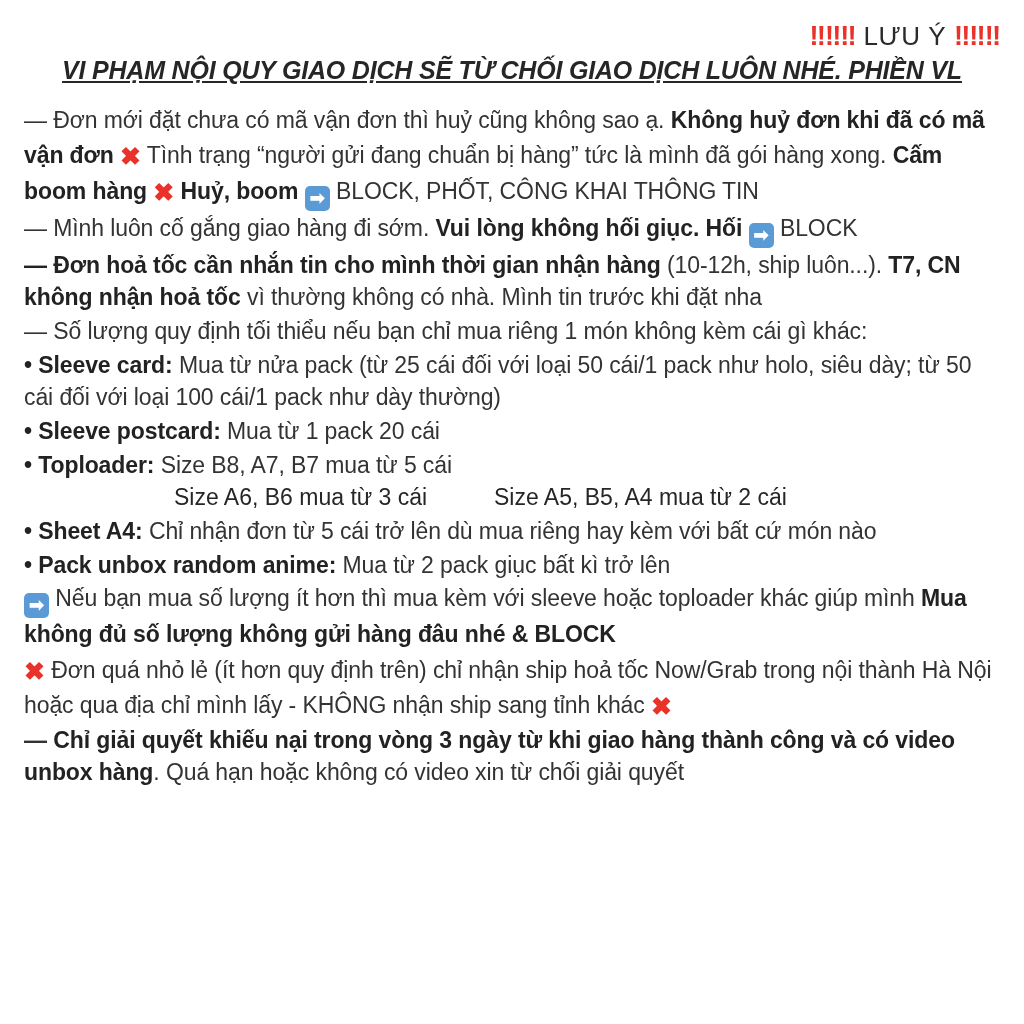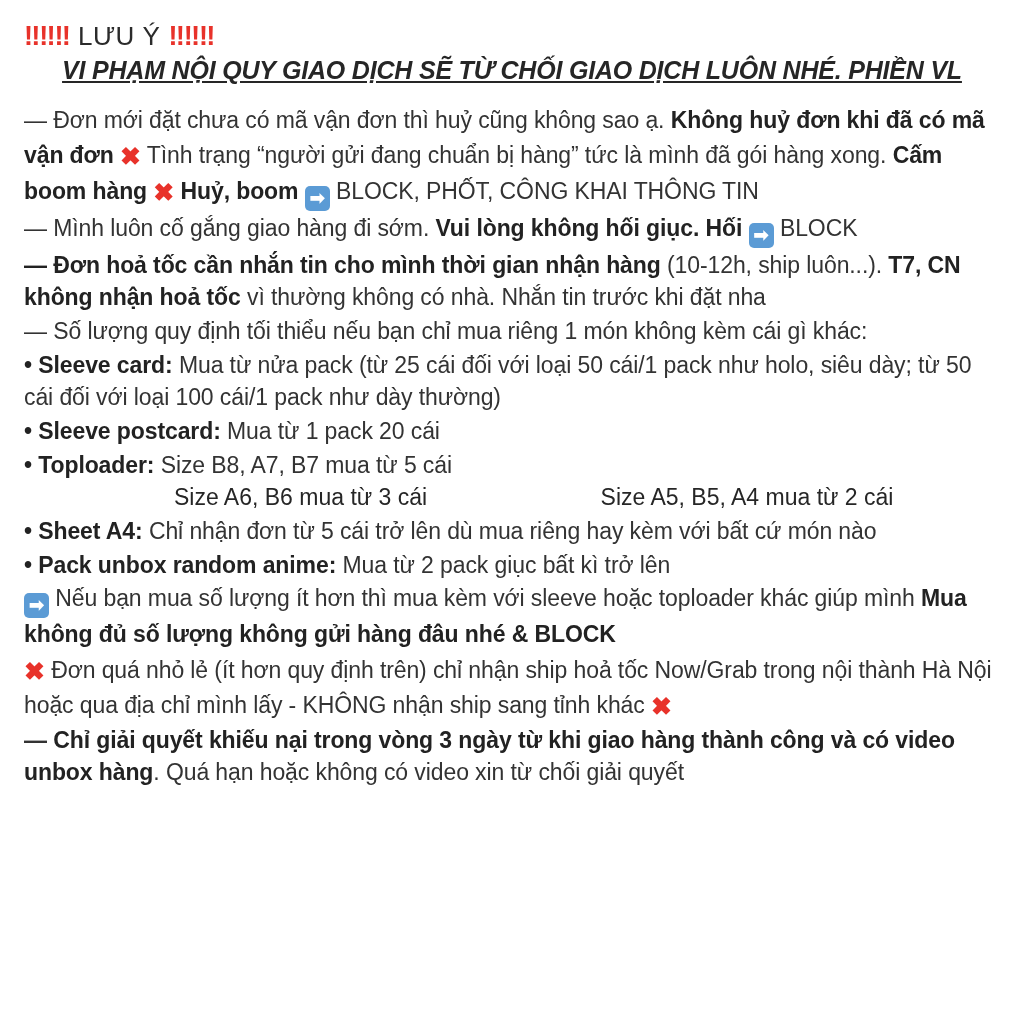--- a/index.html
+++ b/index.html
@@ -15,21 +15,21 @@
     overflow: hidden;
   }
   .page {
     width: 1024px;
     height: 1024px;
     box-sizing: border-box;
     padding: 22px 24px 10px 24px;
     position: relative;
   }
   .title-row {
-    text-align: left;
+    text-align: right;
     font-size: 27px;
     letter-spacing: 0.5px;
     margin-bottom: 4px;
     line-height: 1.1;
   }
   .title-row .bangs {
     color: #e8322a;
     font-weight: bold;
     letter-spacing: -1px;
   }
@@ -59,21 +59,21 @@
   }
   .b { font-weight: bold; color: #222222; }
   .u { }
   .dash { font-weight: bold; }
   .row-2col {
     display: flex;
     font-size: 23px;
     line-height: 1.42;
   }
   .row-2col .c1 { width: 450px; padding-left: 150px; box-sizing: border-box; }
-  .row-2col .c2 { flex: 1; padding-left: 20px; box-sizing: border-box; text-align: center; }
+  .row-2col .c2 { flex: 1; padding-left: 20px; box-sizing: border-box; }
   .emoji-x {
     color: #e8322a;
     font-weight: bold;
     font-size: 25px;
     display: inline-block;
     transform: translateY(2px);
   }
   .arrow-box {
     display: inline-block;
     width: 25px;
@@ -116,21 +116,21 @@
     <span>— Mình luôn cố gắng giao hàng đi sớm.</span>
     <span class="b">Vui lòng không hối giục. Hối</span>
     <span class="arrow-box">➡</span>
     <span>BLOCK</span>
   </p>
 
   <p class="line blk">
     <span class="b">— Đơn hoả tốc cần nhắn tin cho mình thời gian nhận hàng</span>
     <span>(10-12h, ship luôn...).</span>
     <span class="b">T7, CN không nhận hoả tốc</span>
-    <span>vì thường không có nhà. Nhắn tin trước khi đặt nha</span>
+    <span>vì thường không có nhà. Mình tin trước khi đặt nha</span>
   </p>
 
   <p class="line blk">— Số lượng quy định tối thiểu nếu bạn chỉ mua riêng 1 món không kèm cái gì khác:</p>
 
   <p class="line blk">
     <span class="b">• Sleeve card:</span>
     <span class="u">Mua từ nửa pack</span>
     <span>(từ 25 cái đối với loại 50 cái/1 pack như holo, siêu dày; từ 50 cái đối với loại 100 cái/1 pack như dày thường)</span>
   </p>
 

